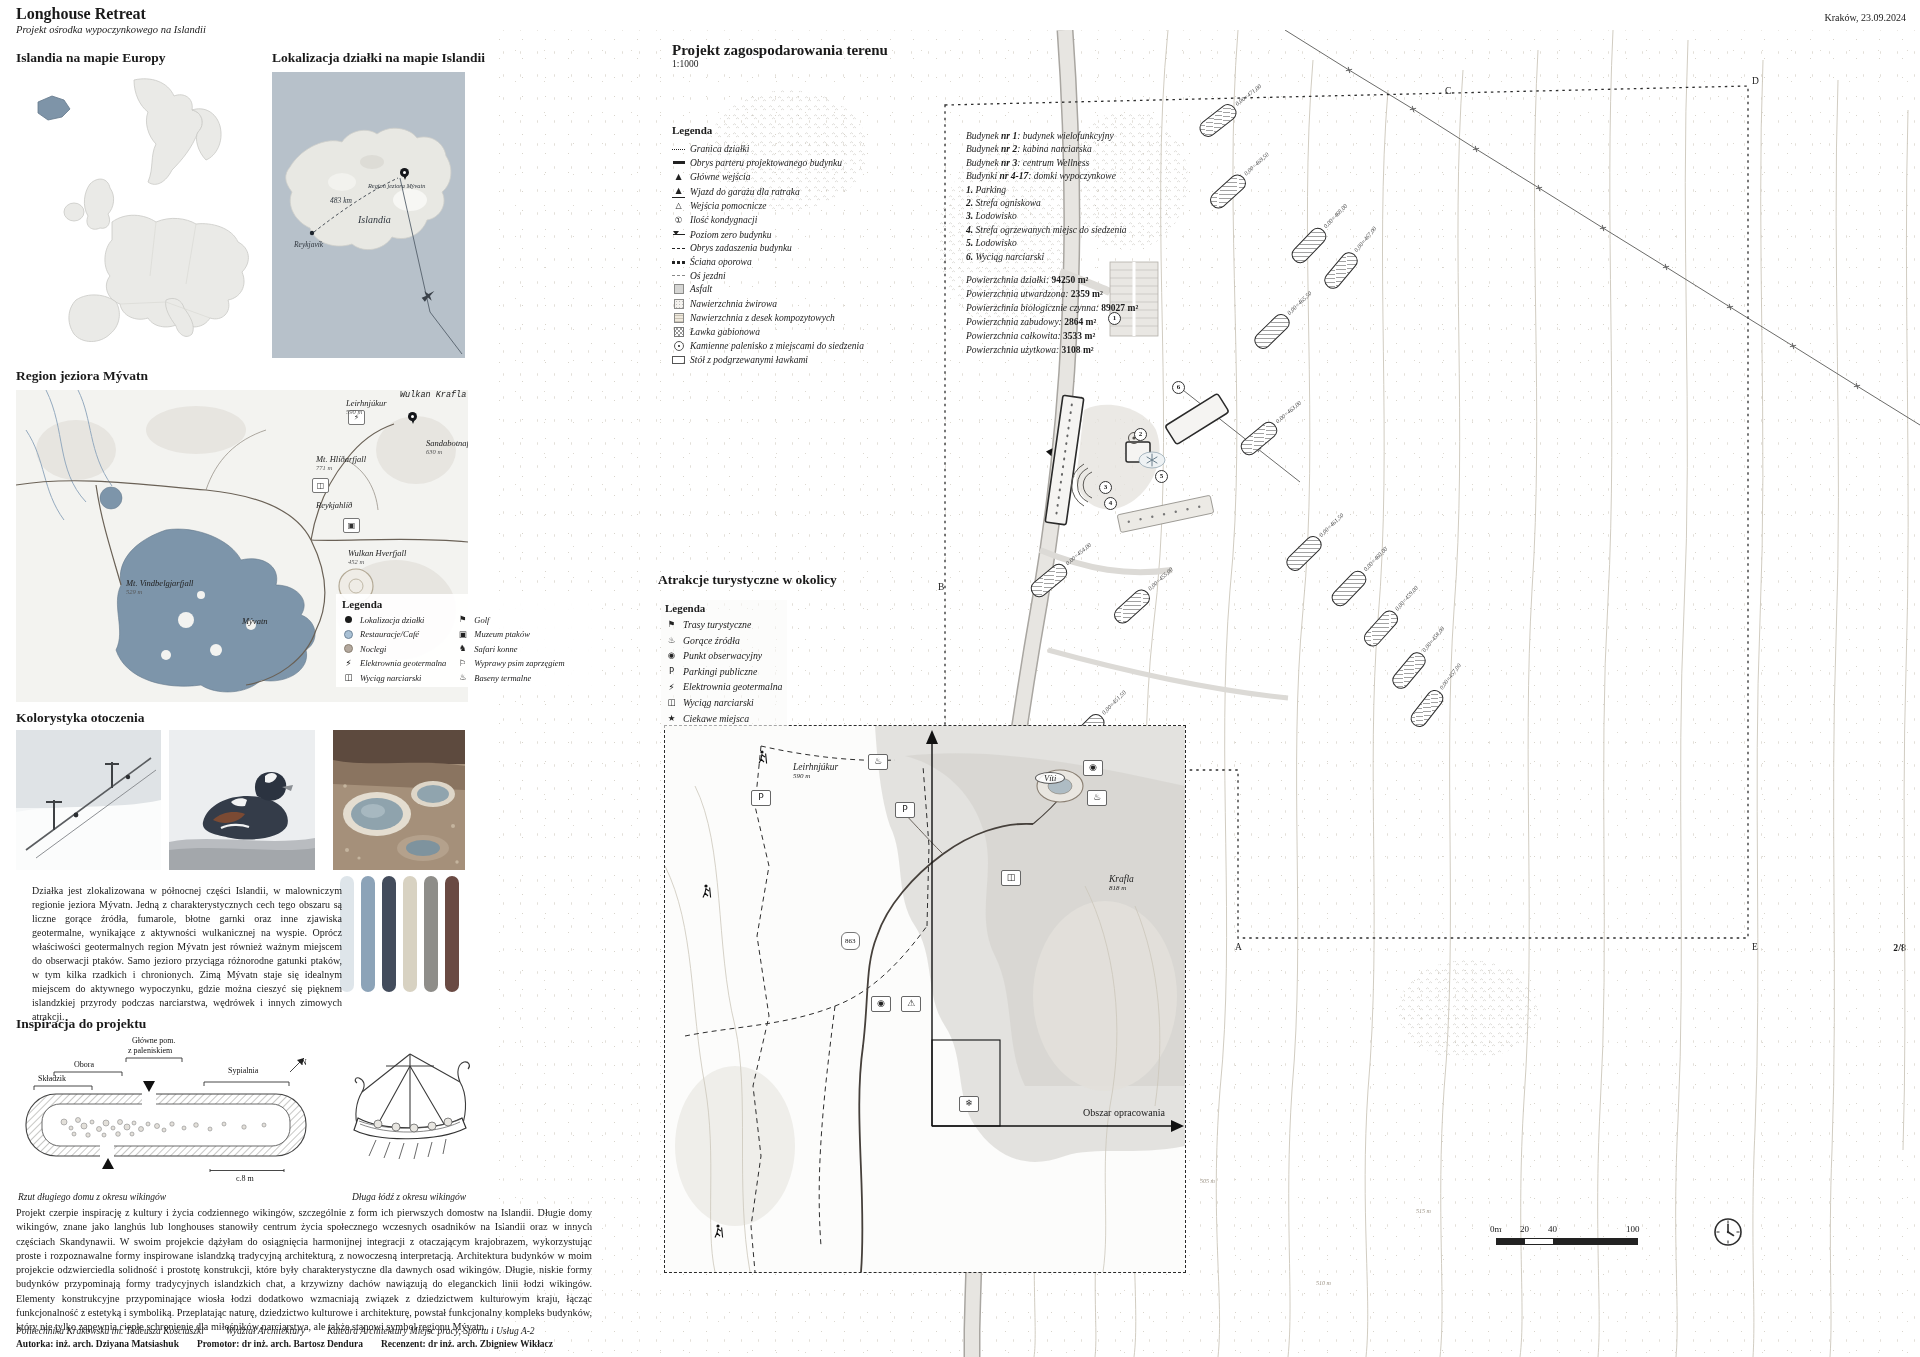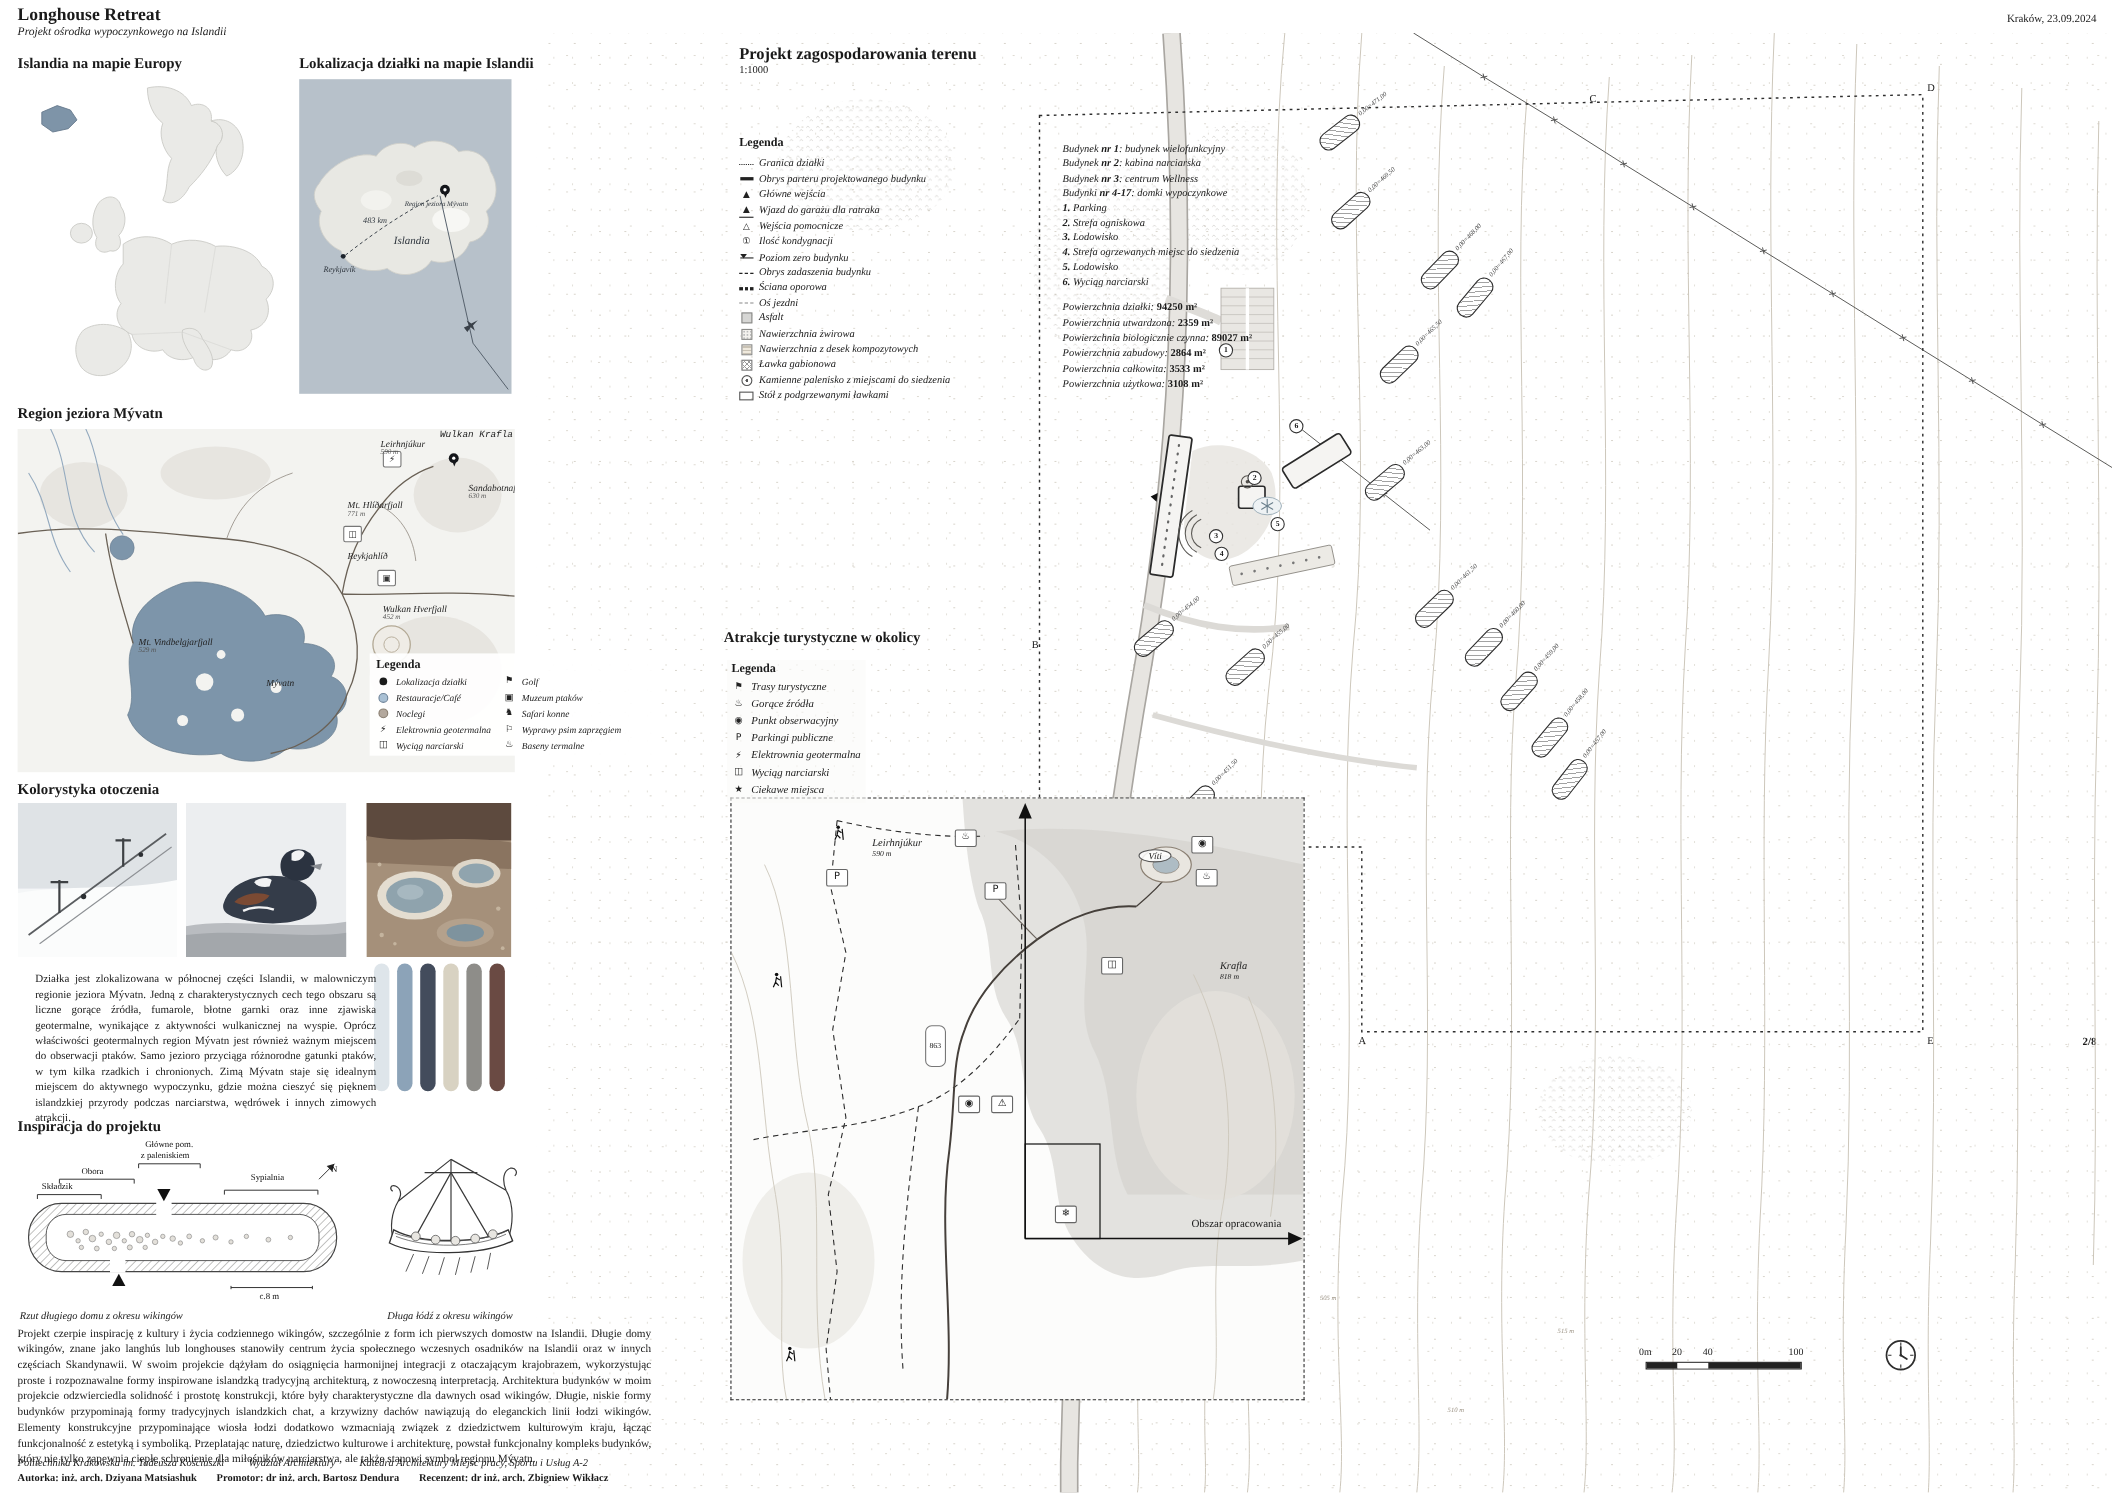--- a/index.html
+++ b/index.html
@@ -129,21 +129,21 @@
   
   .inset{left:665px;top:726px;width:520px;height:546px;background:#fcfcfb;outline:1.5px dashed #2a2a2a;z-index:3;}
   .ibox{position:absolute;min-width:14px;height:14px;padding:0 2px;background:#fff;border:1px solid #666;border-radius:2px;
     font-family:"DejaVu Sans",sans-serif;font-size:9px;line-height:13px;text-align:center;color:#222;z-index:4;}
   .hiker{position:absolute;z-index:4;}
   .ilabel{position:absolute;font-style:italic;font-size:9.5px;color:#222;z-index:4;white-space:nowrap;}
   .ilabel .sub{display:block;font-size:7px;}
   .viti{position:absolute;left:370px;top:46px;border:1px solid #555;border-radius:50%;padding:0 8px;
     font-style:italic;font-size:8.5px;background:rgba(255,255,255,.85);z-index:4;}
   .roadnum{position:absolute;left:176px;top:206px;border:1px solid #777;border-radius:6px;background:#fff;
-    font-size:7px;padding:14px 3px;z-index:4;}
+    font-size:7px;padding:4px 3px;z-index:4;}
   .obszar{position:absolute;left:295px;top:381px;width:205px;text-align:right;font-size:10px;z-index:4;}
 
   
   .scalebar{left:1490px;top:1224px;width:190px;height:26px;z-index:4;}
   .scalebar .slab{position:absolute;top:0;font-size:9px;}
   .sbar{position:absolute;left:6px;top:14px;width:140px;height:5px;border:1px solid #222;display:flex;}
   .sbar .sd{background:#222;} .sbar .sl{background:#fff;}
   .clock{left:1712px;top:1216px;z-index:4;}
 </style>
 </head>

